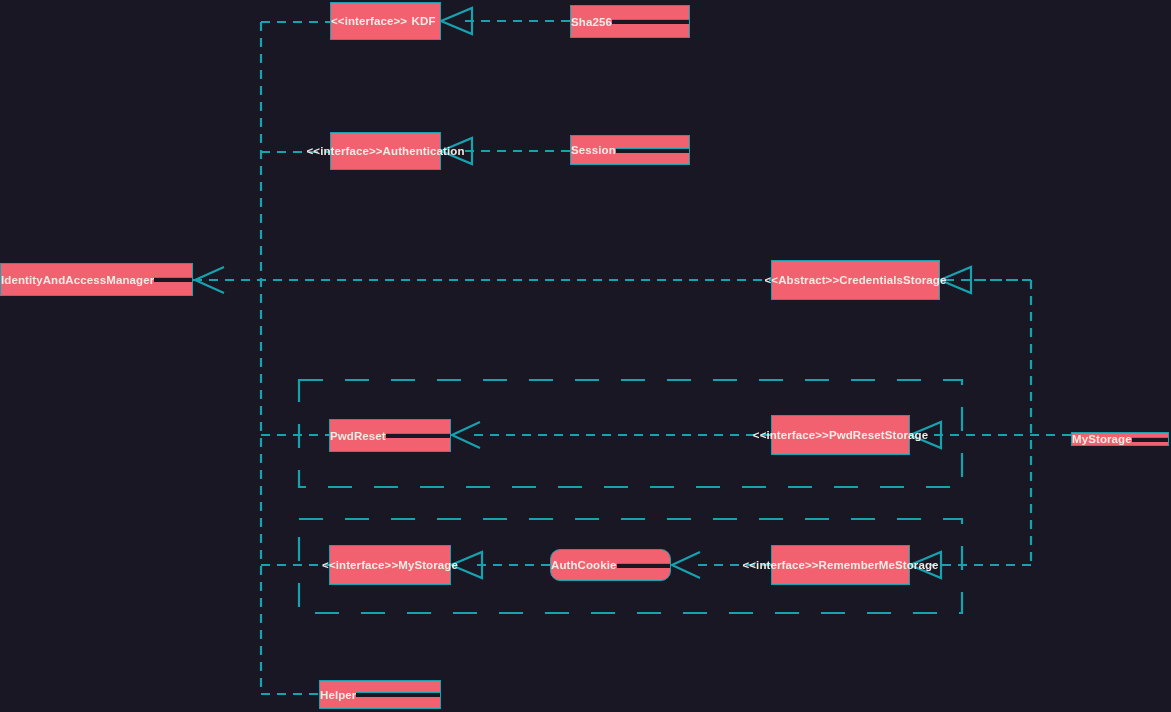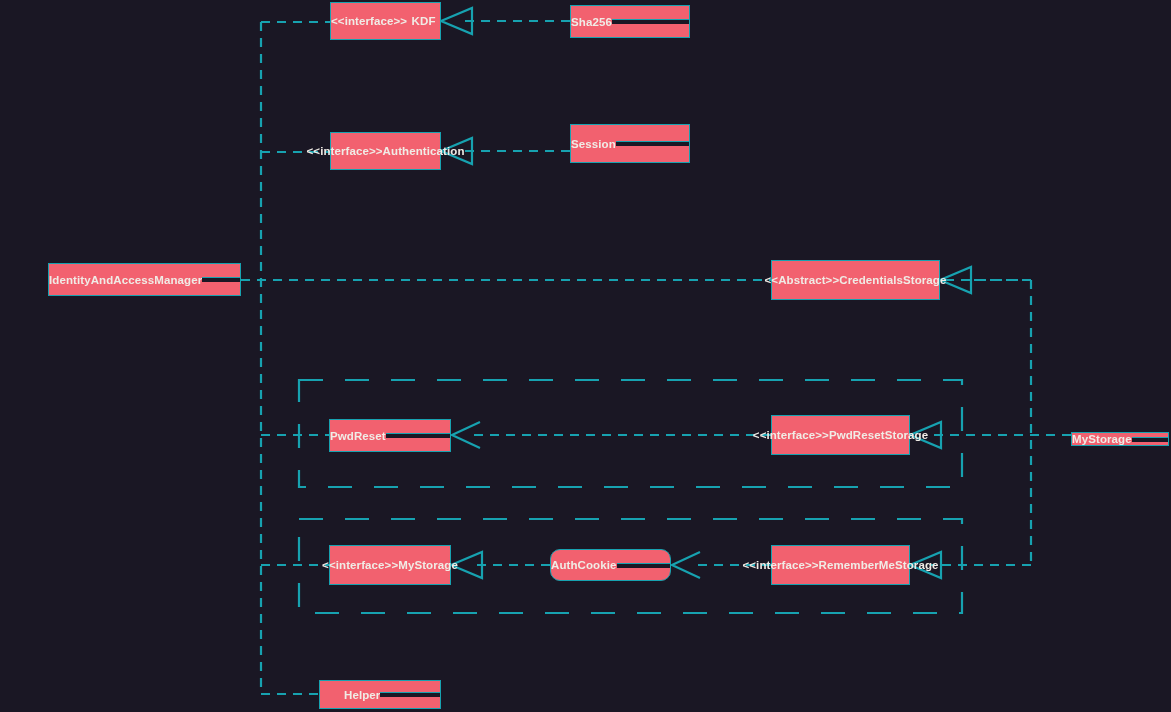--- a/index.html
+++ b/index.html
@@ -121,28 +121,28 @@
         <span class="nm">Sha256</span>
       </span>
     <span class="sep"></span>
   </div>
 
   <div class="node" style="left:330px; top:132px; width:111px; height:38px;">
     <span class="stereo">&lt;&lt;interface&gt;&gt;</span>
     <span class="nm">Authentication</span>
   </div>
 
-  <div class="node compart" style="left:570px; top:124px; width:120px; height:39px;">
+  <div class="node compart" style="left:570px; top:135px; width:120px; height:30px;">
     <span class="body">
         <span class="nm">Session</span>
       </span>
     <span class="sep"></span>
   </div>
 
-  <div class="node compart" style="left:0px; top:263px; width:193px; height:33px;margin-left:48px;">
+  <div class="node compart" style="left:0px; top:263px; width:193px; height:33px;">
     <span class="body">
         <span class="nm">IdentityAndAccessManager</span>
       </span>
     <span class="sep"></span>
   </div>
 
   <div class="node compart" style="left:329px; top:419px; width:122px; height:33px;">
     <span class="body">
         <span class="nm">PwdReset</span>
       </span>
@@ -176,20 +176,20 @@
         <span class="nm">AuthCookie</span>
       </span>
     <span class="sep"></span>
   </div>
 
   <div class="node" style="left:771px; top:545px; width:139px; height:40px;">
     <span class="stereo">&lt;&lt;interface&gt;&gt;</span>
     <span class="nm">RememberMeStorage</span>
   </div>
 
-  <div class="node compart" style="left:319px; top:680px; width:122px; height:29px;padding-left:24px;">
+  <div class="node compart" style="left:319px; top:680px; width:122px; height:29px;">
     <span class="body">
         <span class="nm">Helper</span>
       </span>
     <span class="sep"></span>
   </div>
 
 </div>
 
 </body></html>

